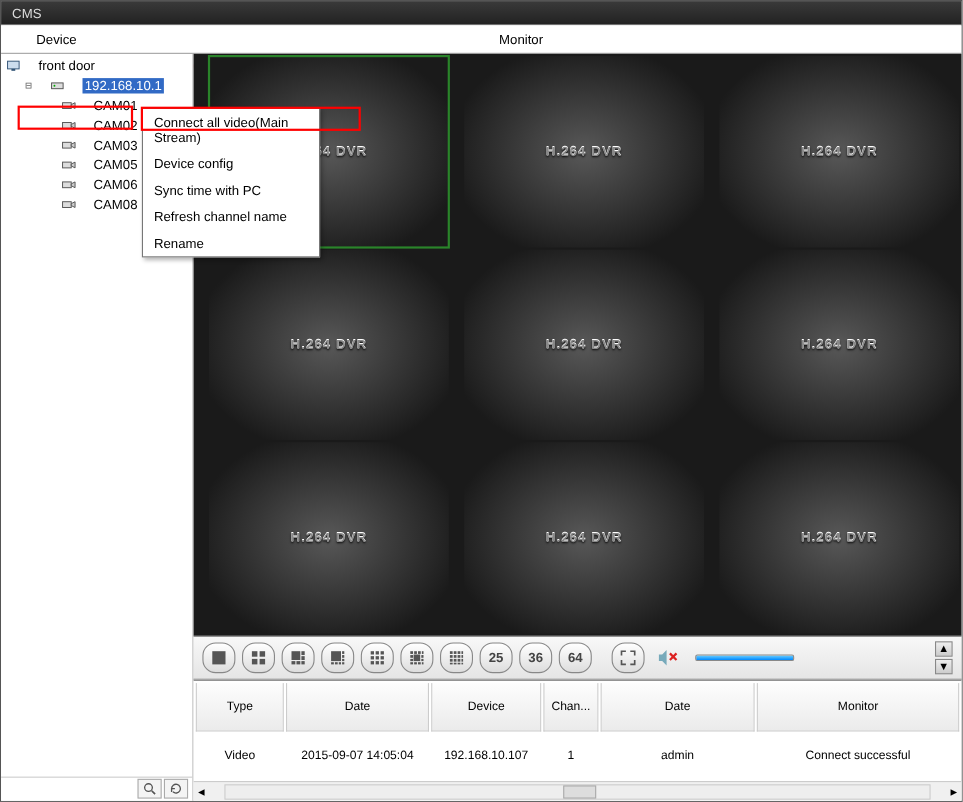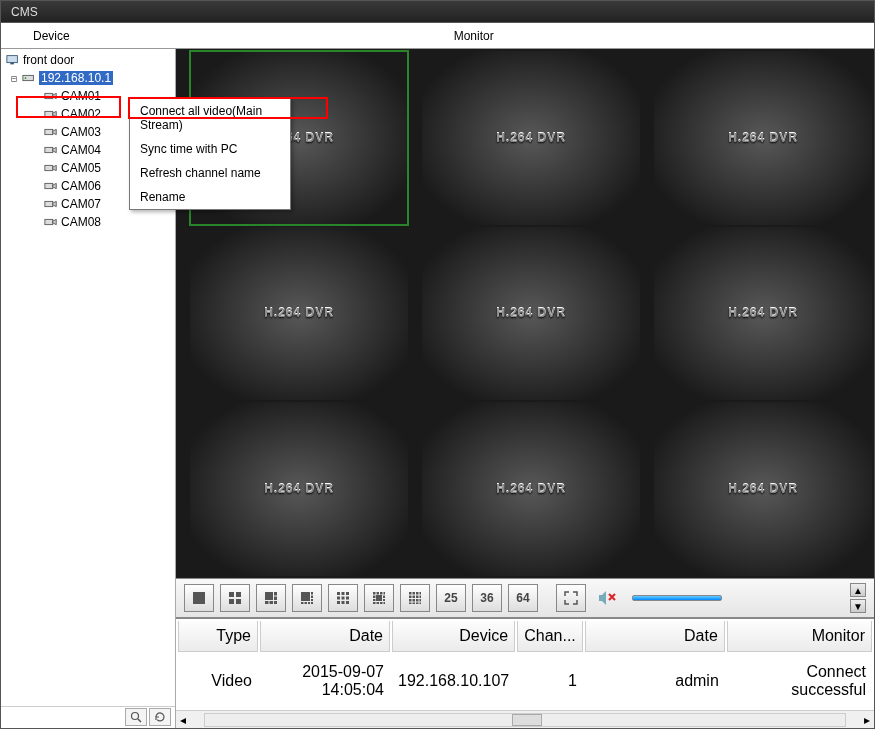--- a/index.html
+++ b/index.html
@@ -5,40 +5,40 @@
 * { box-sizing: border-box; margin: 0; padding: 0; font-family: Tahoma, Arial, sans-serif; font-size: 12px; }
 body { background: #fff; width: 875px; height: 729px; overflow: hidden; }
 .window { width: 875px; height: 729px; background: #fff; border: 1px solid #555; display: flex; flex-direction: column; }
 .titlebar { background: linear-gradient(#3a3a3a,#222); color: #ddd; padding: 4px 10px; font-size: 12px; height: 22px; border-bottom:1px solid #555;}
 .menubar { background: #fff; height: 26px; display: flex; align-items: center; border-bottom: 1px solid #999; padding-left: 10px; }
 .menu-item { padding: 4px 22px; }
 .annotation { color: #f00; font-size: 16px; font-family: "Times New Roman", serif; position:absolute; left:140px; top:28px; }
 .main { flex:1; display:flex; position:relative; }
 .sidebar { width:175px; border-right:1px solid #aaa; background:#fff; display:flex; flex-direction:column; }
 .tree { flex:1; padding:2px; }
-.tree-row { display:flex; align-items:center; height:18px; padding-left:2px; white-space:nowrap; }
+.tree-row { display:flex; align-items:center; height:18px; padding-left:2px; white-space:nowrap;gap:12px; }
 .tree-row .sp { display:inline-block; }
 .tree-row .ico { width:16px; height:14px; display:inline-flex; align-items:center; justify-content:center; margin-right:2px;}
 .redbox-ip { position:absolute; border:2px solid #f00; left:15px; top:47px; width:105px; height:22px; pointer-events:none; z-index:60;}
 .cam-ico svg { width:14px; height:12px; }
 .sidebar-bottom { height:22px; border-top:1px solid #ccc; display:flex; justify-content:flex-end; padding:1px 4px; gap:2px;}
 .sb-btn { width:22px; height:18px; border:1px solid #aaa; background:#f4f4f4; display:flex; align-items:center; justify-content:center;}
 .right { flex:1; display:flex; flex-direction:column; background:#eee; }
 .video-area { flex:1; background:#1a1a1a; display:grid; grid-template-columns:repeat(3,1fr); grid-template-rows:repeat(3,1fr); gap:2px; padding:2px; height:486px; }
 .vcell { background: radial-gradient(ellipse at center, #585858 0%, #1a1a1a 80%); display:flex; align-items:center; justify-content:center; color:#888; font-weight:bold; font-size:24px; letter-spacing:1px; text-shadow: 0 -1px 0 #fff, 0 1px 2px #000; margin-left: 12px; }
 .vcell.active { outline:2px solid #2a842a; outline-offset:-1px;}
 .toolbar { background: linear-gradient(#f8f8f8,#e5e5e5); border-top:1px solid #888; border-bottom:1px solid #888; height:40px; display:flex; align-items:center; padding:0 8px; gap:6px;}
-.t-btn { width:30px; height:28px; border:1px solid #888; border-radius:0; background:linear-gradient(#fff,#ddd); display:flex; align-items:center; justify-content:center; font-weight:bold; color:#444;}
+.t-btn { width:30px; height:28px; border:1px solid #888; border-radius:12px; background:linear-gradient(#fff,#ddd); display:flex; align-items:center; justify-content:center; font-weight:bold; color:#444;}
 .t-sep { width:6px; }
 .slider { width:90px; height:6px; background:linear-gradient(#6cf,#08f); border:1px solid #888; border-radius:2px; margin-left:4px;}
 .arrows { margin-left:auto; display:flex; flex-direction:column; gap:2px;}
 .arrows div{ width:16px; height:14px; background:linear-gradient(#eee,#ccc); border:1px solid #888; display:flex; align-items:center; justify-content:center; font-size:10px;}
 .log-area { border-top:1px solid #888; background:#fff; height:110px; display:flex; flex-direction:column;}
 .log-table { flex:1; }
-.log-table th, .log-table td { text-align:right; padding:2px 6px; font-size:16px; }
+.log-table th, .log-table td { text-align:center; padding:2px 6px; font-size:11px; }
 .log-table th { background:linear-gradient(#fdfdfd,#ebebeb); border:1px solid #ccc; border-top:none; font-weight:normal;}
 .log-table td { border-bottom:0;margin-left:16px; }
 .hscroll { height:18px; background:#f0f0f0; border-top:1px solid #ccc; display:flex; align-items:center;}
 .hscroll .track{ flex:1; height:14px; background:#eee; border:1px solid #ccc; margin:0 14px; position:relative;}
 .hscroll .grip{ position:absolute; left:48%; width:30px; height:12px; background:#ddd; border:1px solid #aaa;}
 .context-menu { position:absolute; left:128px; top:49px; width:162px; background:#fff; border:1px solid #777; box-shadow:2px 2px 4px rgba(0,0,0,.3); z-index:50;}
 .cm-item { padding:5px 10px; cursor:default; }
 .redbox-menu { position:absolute; border:2px solid #f00; left:127px; top:48px; width:200px; height:22px; pointer-events:none; z-index:60;}
 .monitor-ico svg,.device-ico svg{width:14px;height:12px;}
 </style>
@@ -110,51 +110,31 @@
               <span>CAM03</span>
             </div>
             <div class="tree-row">
               <span class="sp" style="width:38px;"></span>
               <span class="ico cam-ico">
                 <svg viewBox="0 0 16 12">
                   <rect x="1" y="3" width="9" height="6" fill="#ddd" stroke="#555"></rect>
                   <path d="M10 5l4-2v6l-4-2z" fill="#ccc" stroke="#555"></path>
                 </svg>
               </span>
-              <span>CAM04</span>
-            </div>
-            <div class="tree-row">
-              <span class="sp" style="width:38px;"></span>
-              <span class="ico cam-ico">
-                <svg viewBox="0 0 16 12">
-                  <rect x="1" y="3" width="9" height="6" fill="#ddd" stroke="#555"></rect>
-                  <path d="M10 5l4-2v6l-4-2z" fill="#ccc" stroke="#555"></path>
-                </svg>
-              </span>
               <span>CAM05</span>
             </div>
             <div class="tree-row">
               <span class="sp" style="width:38px;"></span>
               <span class="ico cam-ico">
                 <svg viewBox="0 0 16 12">
                   <rect x="1" y="3" width="9" height="6" fill="#ddd" stroke="#555"></rect>
                   <path d="M10 5l4-2v6l-4-2z" fill="#ccc" stroke="#555"></path>
                 </svg>
               </span>
               <span>CAM06</span>
-            </div>
-            <div class="tree-row">
-              <span class="sp" style="width:38px;"></span>
-              <span class="ico cam-ico">
-                <svg viewBox="0 0 16 12">
-                  <rect x="1" y="3" width="9" height="6" fill="#ddd" stroke="#555"></rect>
-                  <path d="M10 5l4-2v6l-4-2z" fill="#ccc" stroke="#555"></path>
-                </svg>
-              </span>
-              <span>CAM07</span>
             </div>
             <div class="tree-row">
               <span class="sp" style="width:38px;"></span>
               <span class="ico cam-ico">
                 <svg viewBox="0 0 16 12">
                   <rect x="1" y="3" width="9" height="6" fill="#ddd" stroke="#555"></rect>
                   <path d="M10 5l4-2v6l-4-2z" fill="#ccc" stroke="#555"></path>
                 </svg>
               </span>
               <span>CAM08</span>
@@ -354,19 +334,20 @@
           <div class="track">
               <div class="grip"></div>
             </div>
           <span style="width:14px;text-align:center;">▸</span>
         </div>
       </div>
     </div>
 
     <div class="context-menu" id="ctx">
         <div class="cm-item">Connect all video(Main Stream)</div>
+        <div class="cm-item">Device config</div>
         <div class="cm-item">Sync time with PC</div>
         <div class="cm-item">Refresh channel name</div>
         <div class="cm-item">Rename</div>
       </div>
     <div class="redbox-menu"></div>
   </div>
 </div>
 
 </body></html>

